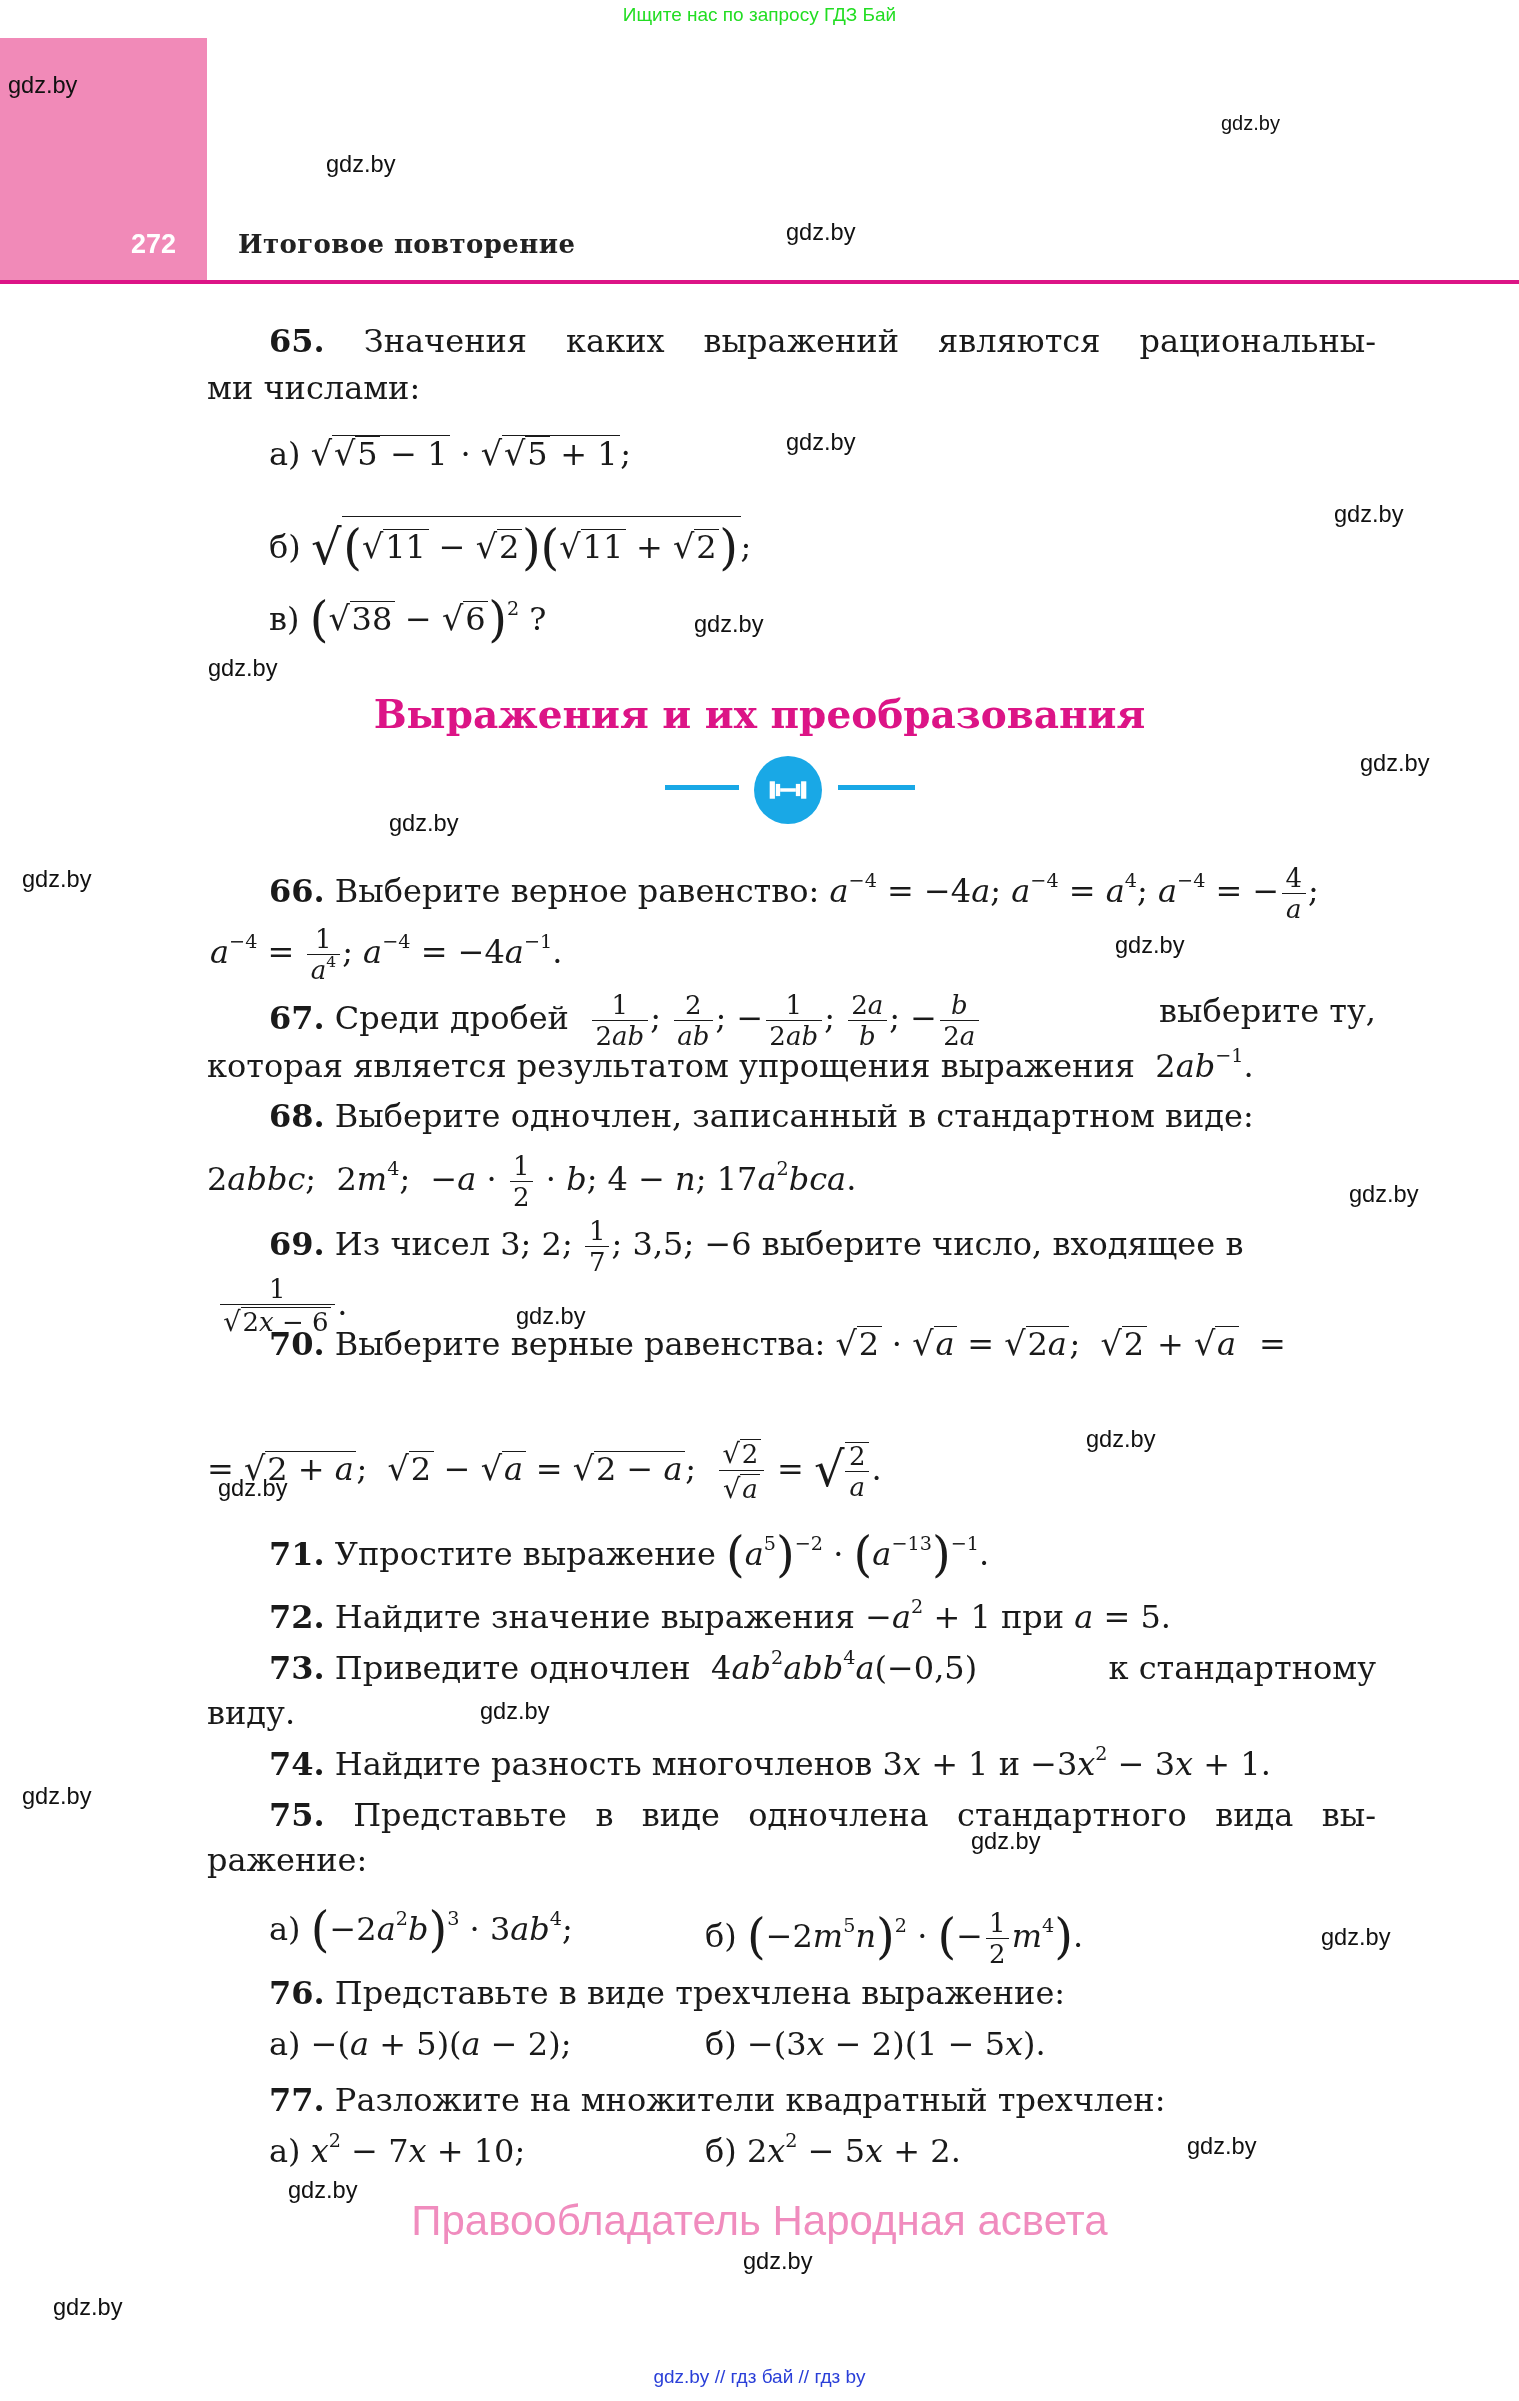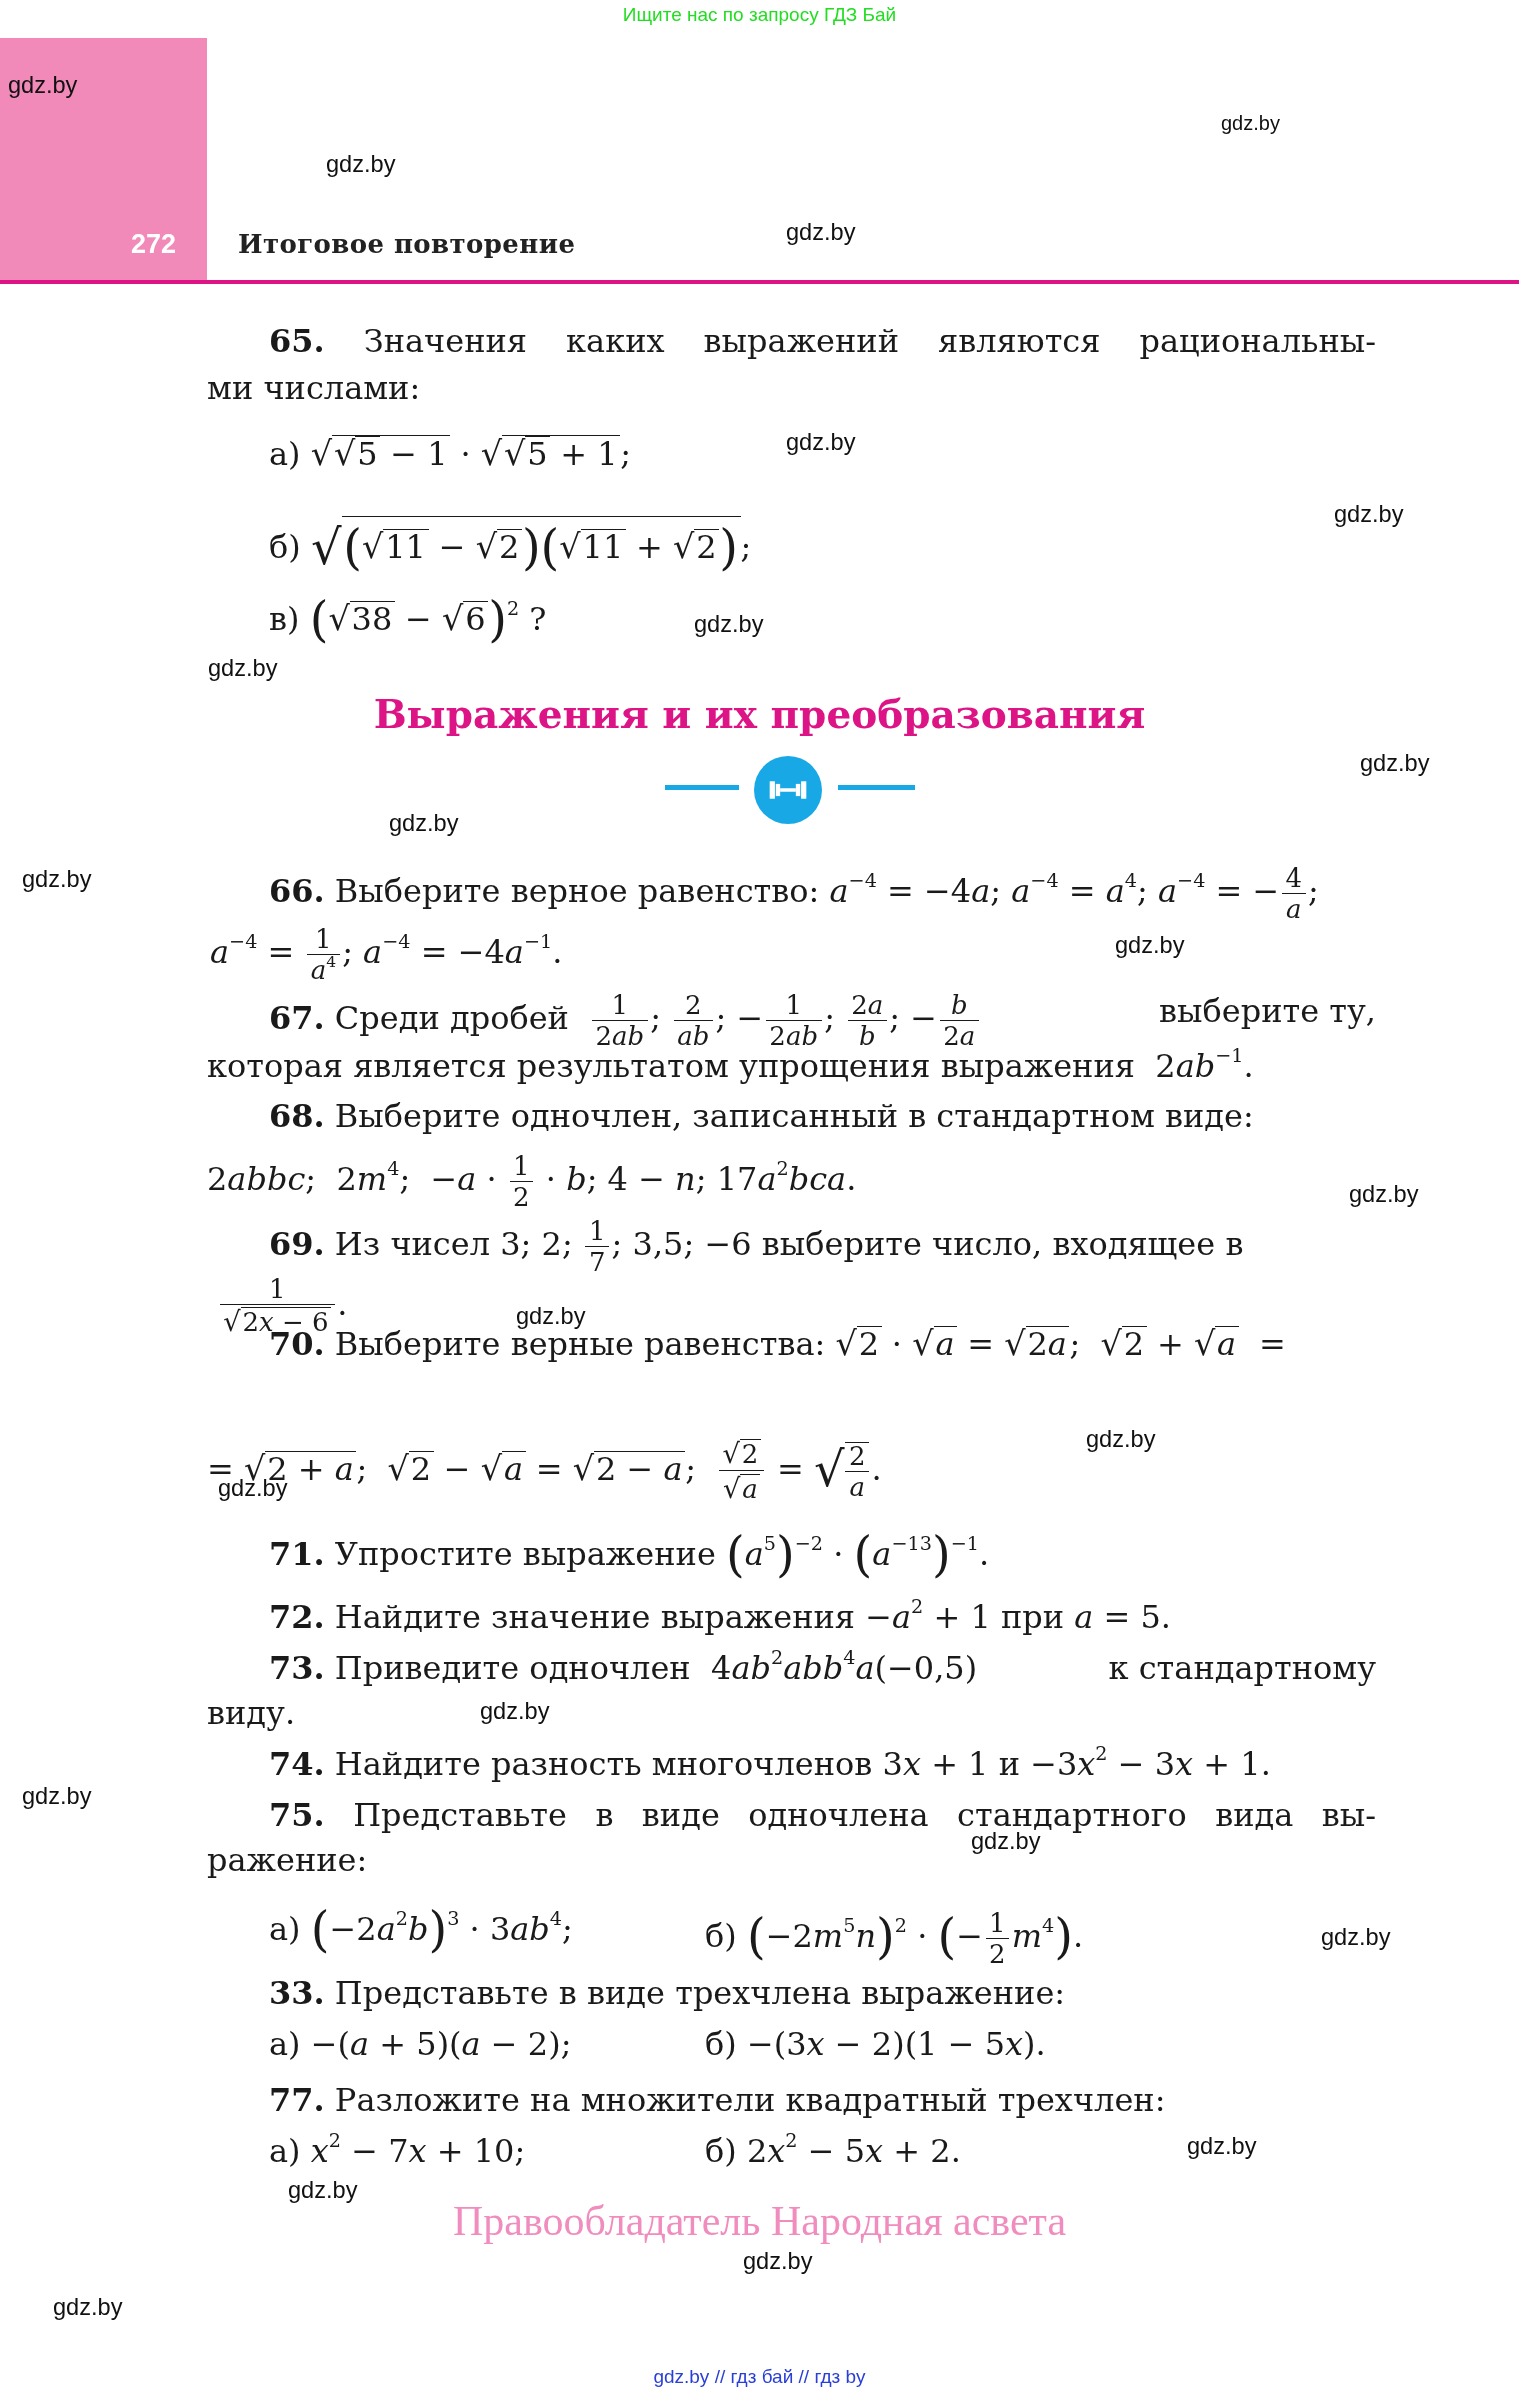--- a/index.html
+++ b/index.html
@@ -23,21 +23,21 @@
   .frac > span.n { border-bottom:1.8px solid #1a1a1a; padding-bottom:1.8px; }
   .frac > span.d { padding-top:2.6px; }
   .sqrt { display:inline-block; border-top:1.8px solid #1a1a1a; padding:0 2.6px 0 1.8px; margin-left:1.8px; line-height:1.1; }
   .rad { font-size:1.05em; margin-right:-1.8px; }
   .big { font-size:1.5em; vertical-align:-0.12em; font-weight:200; }
   .section-title { left:0; width:1519px; top:691px; text-align:center; color:#dc1486;
                    font-size:39px; font-weight:bold; }
   .divider { top:785px; height:5.3px; background:#19a8e6; }
   .icon-circle { left:754px; top:756px; width:68px; height:68px; border-radius:50%; background:#19a8e6; }
   .copyright { left:0; width:1519px; top:2197px; text-align:center; color:#f08cbe;
-               font-family:Liberation Serif, serif; font-size:42px; }
+               font-family:Liberation Sans, sans-serif; font-size:42px; }
   .footer-links { left:0; width:1519px; top:2366px; text-align:center; color:#2a3fd8;
                   font-family:"Liberation Sans",sans-serif; font-size:19px; }
 </style>
 </head>
 <body>
 
 <div class="abs top-banner">Ищите нас по запросу ГДЗ Бай</div>
 
 <div class="abs side-band"></div>
 <div class="abs page-num">272</div>
@@ -207,21 +207,21 @@
     <span aria-hidden="true"><span class="big">(</span>−2<i>a</i><sup>2</sup><i>b</i><span class="big">)</span><sup>3</sup> · 3<i>ab</i><sup>4</sup>;</span>
   </div>
   <div class="line" style="left:705px;top:1903px">
     <span>б)</span>
     <span aria-hidden="true"><span class="big">(</span>−2<i>m</i><sup>5</sup><i>n</i><span class="big">)</span><sup>2</sup> · <span class="big">(</span>−<span class="frac"><span class="n">1</span><span class="d">2</span></span><i>m</i><sup>4</sup><span class="big">)</span>.</span>
   </div>
 </div>
 
 <div>
   <div class="line" style="left:269px;top:1967px">
-    <span class="num">33.</span>
+    <span class="num">76.</span>
     <span>Представьте в виде трехчлена выражение:</span>
   </div>
   <div class="line" style="left:269px;top:2018px">
     <span>а)</span>
     <span aria-hidden="true">−(<i>a</i> + 5)(<i>a</i> − 2);</span>
   </div>
   <div class="line" style="left:705px;top:2018px">
     <span>б)</span>
     <span aria-hidden="true">−(3<i>x</i> − 2)(1 − 5<i>x</i>).</span>
   </div>

